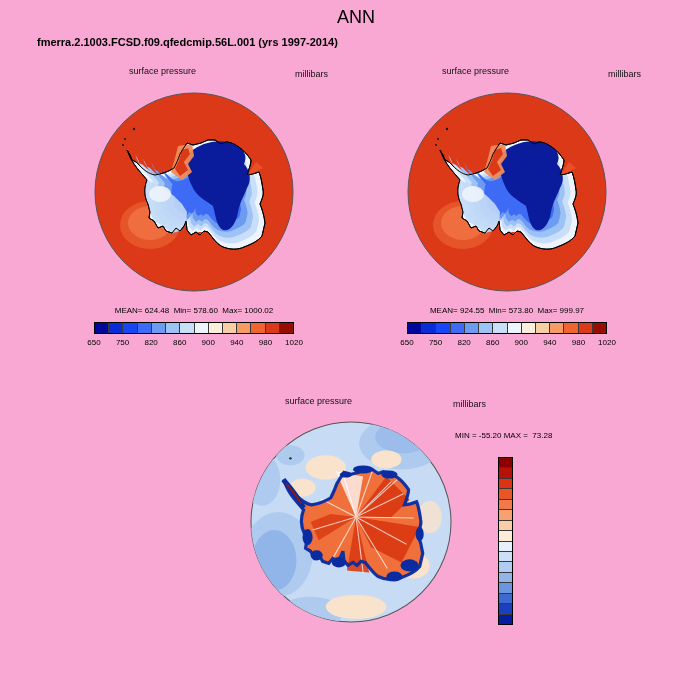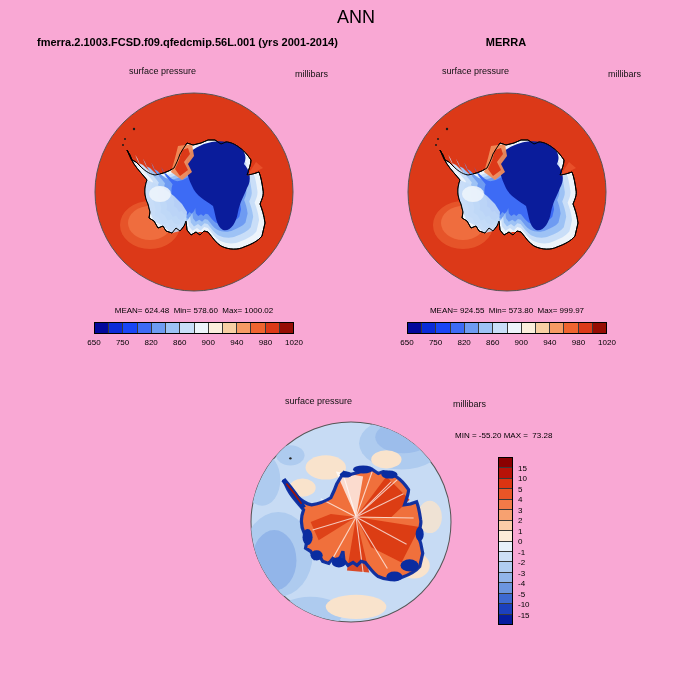--- a/index.html
+++ b/index.html
@@ -21,22 +21,21 @@
   .tickcol{font-size:8px;}
   .tickcol span{position:absolute;transform:translateY(-50%);white-space:nowrap;left:0;}
   svg{display:block;}
 </style>
 </head>
 <body>
 
 <div id="page">
 
   <div class="abs main-title" style="left:6px;top:7px;width:700px;">ANN</div>
-  <div class="abs panel-title" style="left:37px;top:36px;">fmerra.2.1003.FCSD.f09.qfedcmip.56L.001 (yrs 2001-2014)</div>
-  <div class="abs panel-title" style="left:406px;top:36px;width:200px;text-align:center;">MERRA</div>
+  <div class="abs panel-title" style="left:37px;top:36px;">fmerra.2.1003.FCSD.f09.qfedcmip.56L.001 (yrs 1997-2014)</div>
 
   <div class="abs map-label" style="left:92px;top:66px;">surface pressure</div>
   <div class="abs map-label" style="left:258px;top:69px;">millibars</div>
   <div class="abs map-label" style="left:405px;top:66px;">surface pressure</div>
   <div class="abs map-label" style="left:571px;top:69px;">millibars</div>
 
   <svg width="0" height="0" style="position:absolute" aria-hidden="true">
     <defs>
       <path id="antPath" d="M33,58 C35,62 36,66 40,72 C44,78 49,83 53,88 C50,96 50,104 54,112
         L56,120 L55,126 L60,129 L64,136 L69,134 L72,139 L78,141 L82,136 L86,139 L90,134 L92,129
@@ -213,31 +212,14 @@
       <div class="cbcell" style="background: rgb(253, 235, 216);"></div>
       <div class="cbcell" style="background: rgb(231, 240, 250);"></div>
       <div class="cbcell" style="background: rgb(205, 223, 246);"></div>
       <div class="cbcell" style="background: rgb(176, 204, 240);"></div>
       <div class="cbcell" style="background: rgb(146, 181, 233);"></div>
       <div class="cbcell" style="background: rgb(108, 149, 223);"></div>
       <div class="cbcell" style="background: rgb(62, 105, 209);"></div>
       <div class="cbcell" style="background: rgb(28, 64, 189);"></div>
       <div class="cbcell" style="background: rgb(5, 28, 158);"></div>
     </div>
-  <div class="abs tickcol" style="left:518px;top:457px;height:168px;width:24px;">
-      <span style="top: 6.25%;">15</span>
-      <span style="top: 12.5%;">10</span>
-      <span style="top: 18.75%;">5</span>
-      <span style="top: 25%;">4</span>
-      <span style="top: 31.25%;">3</span>
-      <span style="top: 37.5%;">2</span>
-      <span style="top: 43.75%;">1</span>
-      <span style="top: 50%;">0</span>
-      <span style="top: 56.25%;">-1</span>
-      <span style="top: 62.5%;">-2</span>
-      <span style="top: 68.75%;">-3</span>
-      <span style="top: 75%;">-4</span>
-      <span style="top: 81.25%;">-5</span>
-      <span style="top: 87.5%;">-10</span>
-      <span style="top: 93.75%;">-15</span>
-    </div>
 
 </div>
 
 </body></html>

